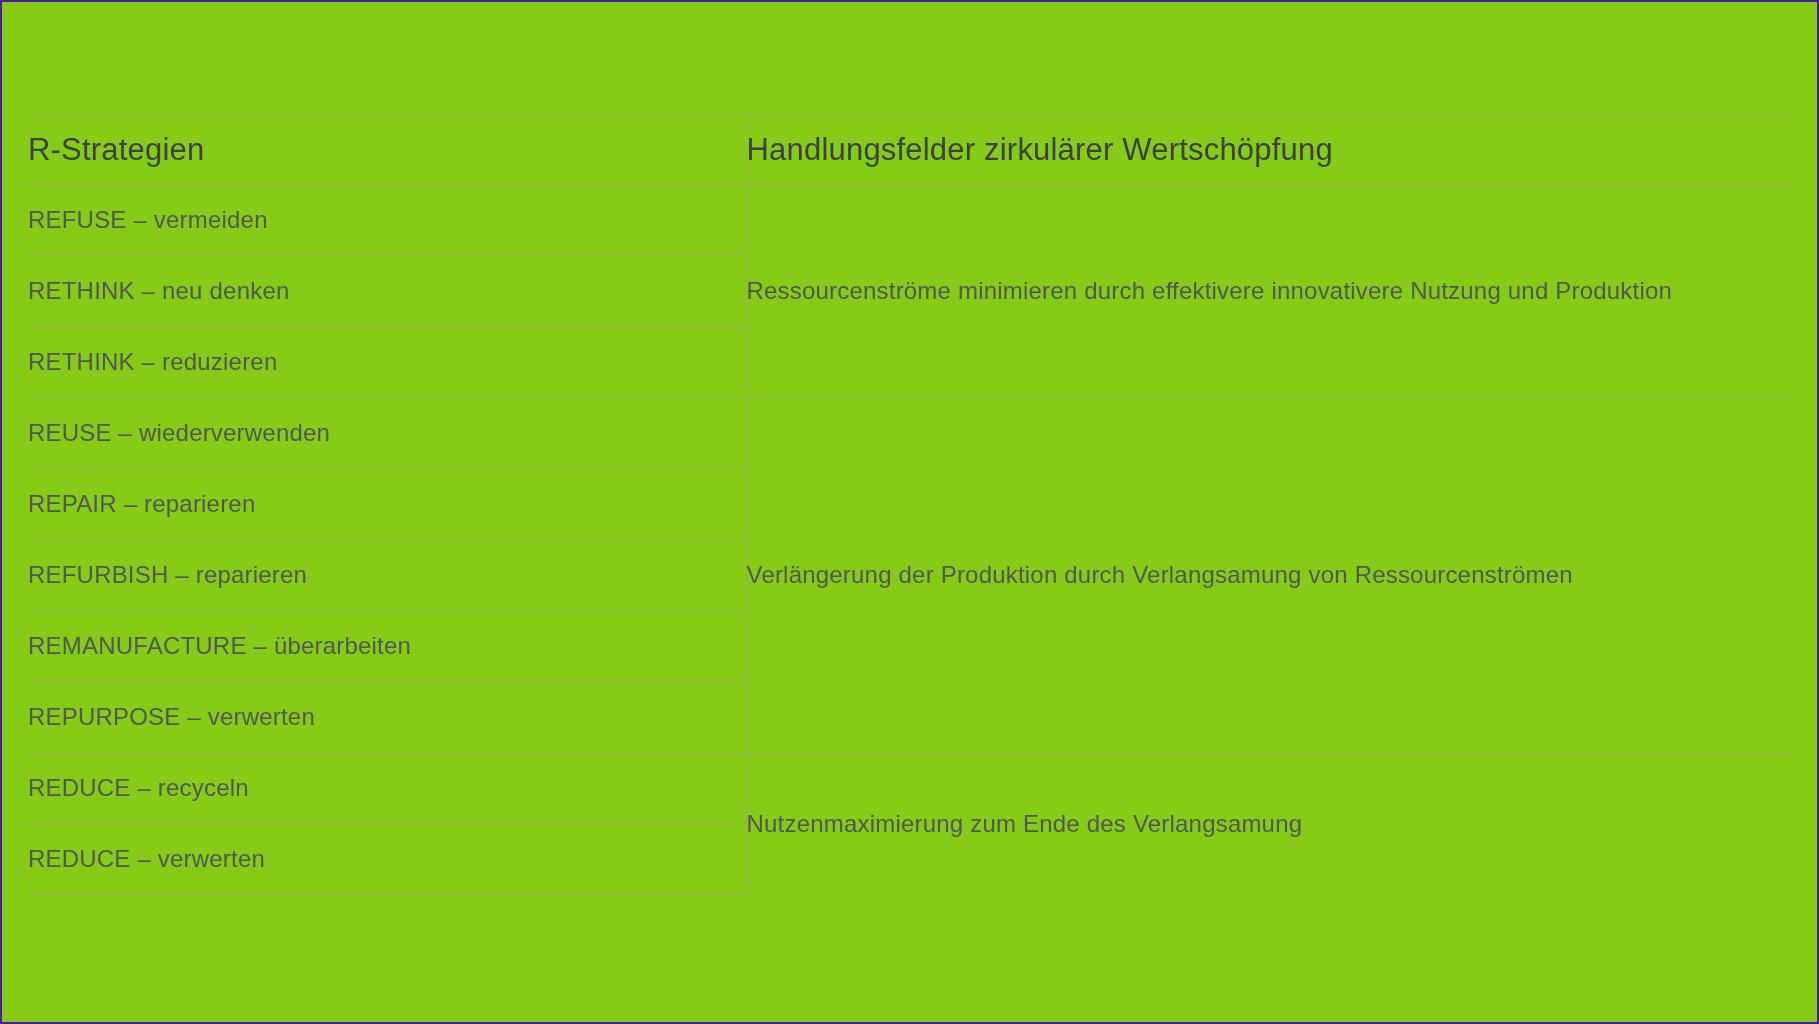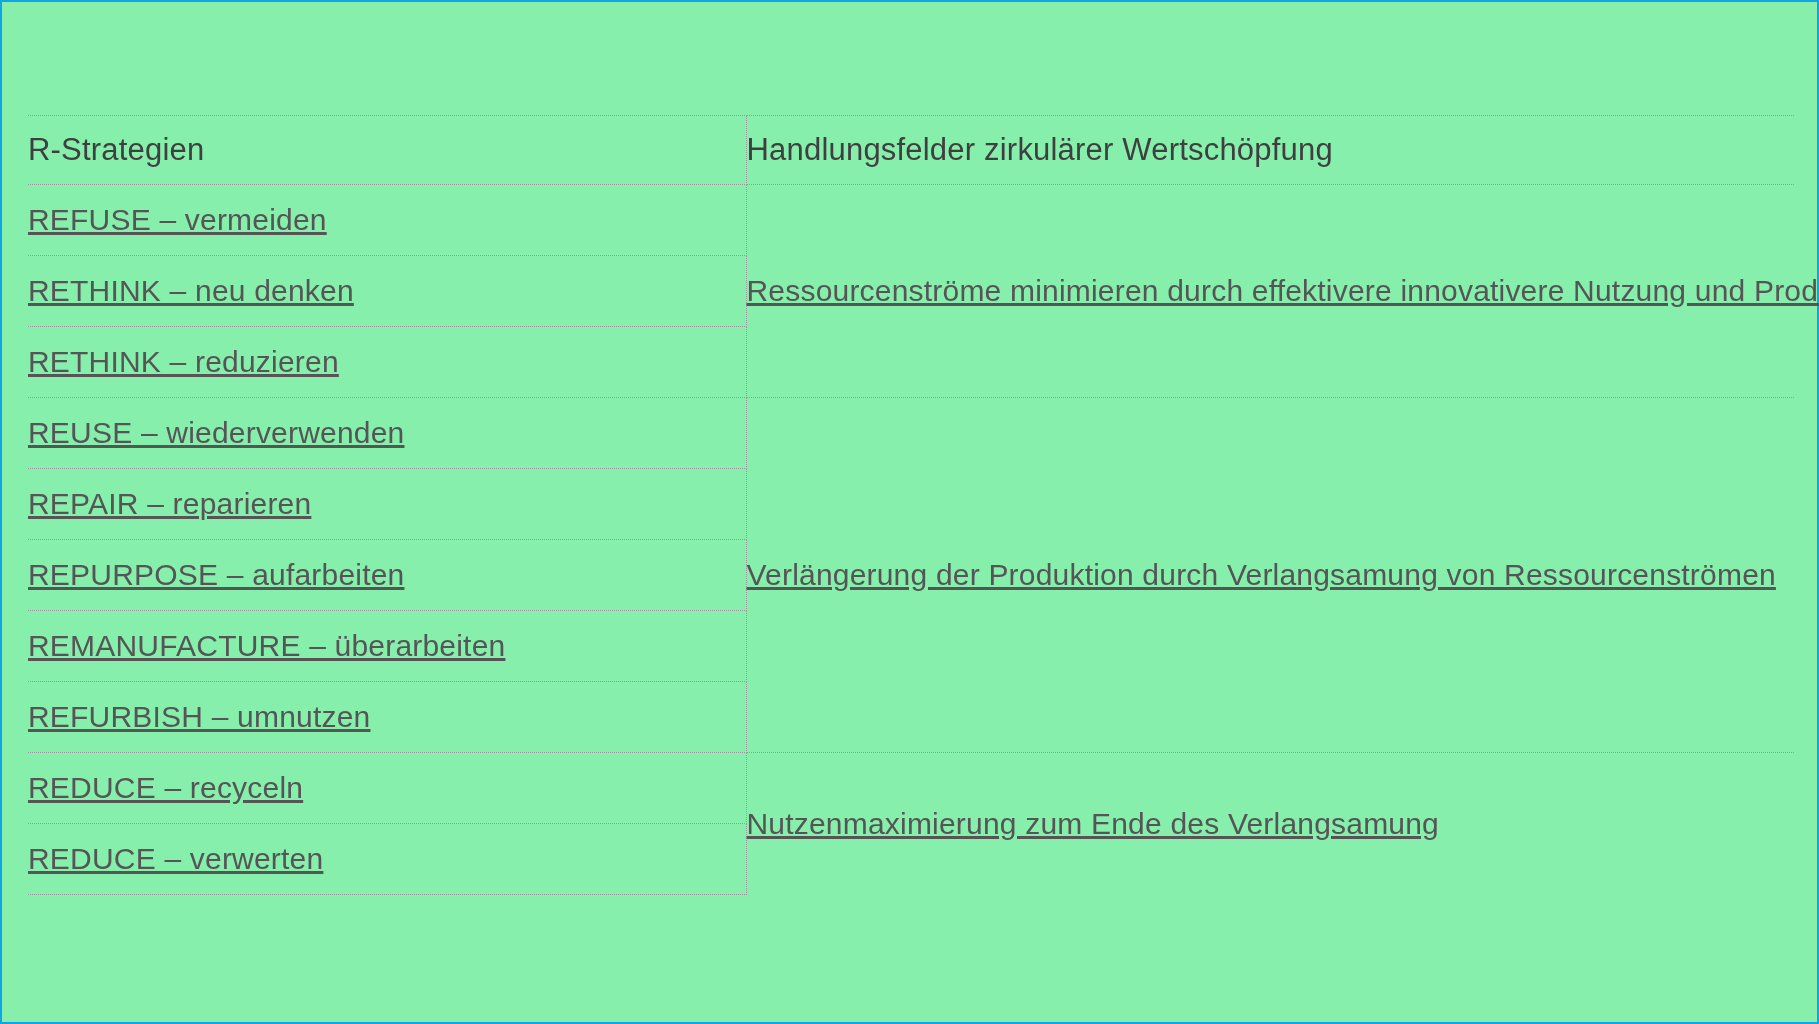--- a/index.html
+++ b/index.html
@@ -13,22 +13,22 @@
     font-family: "Liberation Sans", sans-serif;
     color: #4a4a4a;
     overflow: hidden;
   }
 
   .page {
     position: relative;
     width: 1819px;
     height: 1024px;
     box-sizing: border-box;
-    border: 2px solid #0ea5e9;
-    background: #86efac;
+    border: 2px solid #4c1d95;
+    background: #84cc16;
   }
 
   .table-wrap {
     position: absolute;
     left: 26px;
     top: 113px;
     width: 1766px;
   }
 
   table.r-table {
@@ -68,25 +68,24 @@
 
   .head-row td {
     height: 68px;
     font-size: 31px;
     color: #3f3f3f;
     letter-spacing: 0.2px;
   }
 
   .strategy-row td {
     height: 70px;
-    font-size: 30px;
+    font-size: 24px;
     color: #555555;
     letter-spacing: 0.2px;
     white-space: nowrap;
-    text-decoration: underline;
   }
 
   .group-cell {
     font-size: 30px;
     color: #555555;
     line-height: 1.33;
     letter-spacing: 0.2px;
   }
 
   .group-text {
@@ -133,27 +132,27 @@
         <tr class="strategy-row">
           <td class="cell-left rule-bottom">REUSE – wiederverwenden</td>
           <td class="cell-right group-cell group-sep" rowspan="5">
             <span class="group-text">Verlängerung der Produktion durch Verlangsamung von Ressourcenströmen</span>
           </td>
         </tr>
         <tr class="strategy-row">
           <td class="cell-left rule-bottom">REPAIR – reparieren</td>
         </tr>
         <tr class="strategy-row">
-          <td class="cell-left rule-bottom">REPURPOSE – aufarbeiten</td>
+          <td class="cell-left rule-bottom">REFURBISH – reparieren</td>
         </tr>
         <tr class="strategy-row">
           <td class="cell-left rule-bottom">REMANUFACTURE – überarbeiten</td>
         </tr>
         <tr class="strategy-row">
-          <td class="cell-left rule-bottom">REFURBISH – umnutzen</td>
+          <td class="cell-left rule-bottom">REPURPOSE – verwerten</td>
         </tr>
 
         <tr class="strategy-row">
           <td class="cell-left rule-bottom">REDUCE – recyceln</td>
           <td class="cell-right group-cell group-sep" rowspan="2">
             <span class="group-text">Nutzenmaximierung zum Ende des Verlangsamung</span>
           </td>
         </tr>
         <tr class="strategy-row">
           <td class="cell-left rule-bottom">REDUCE – verwerten</td>

